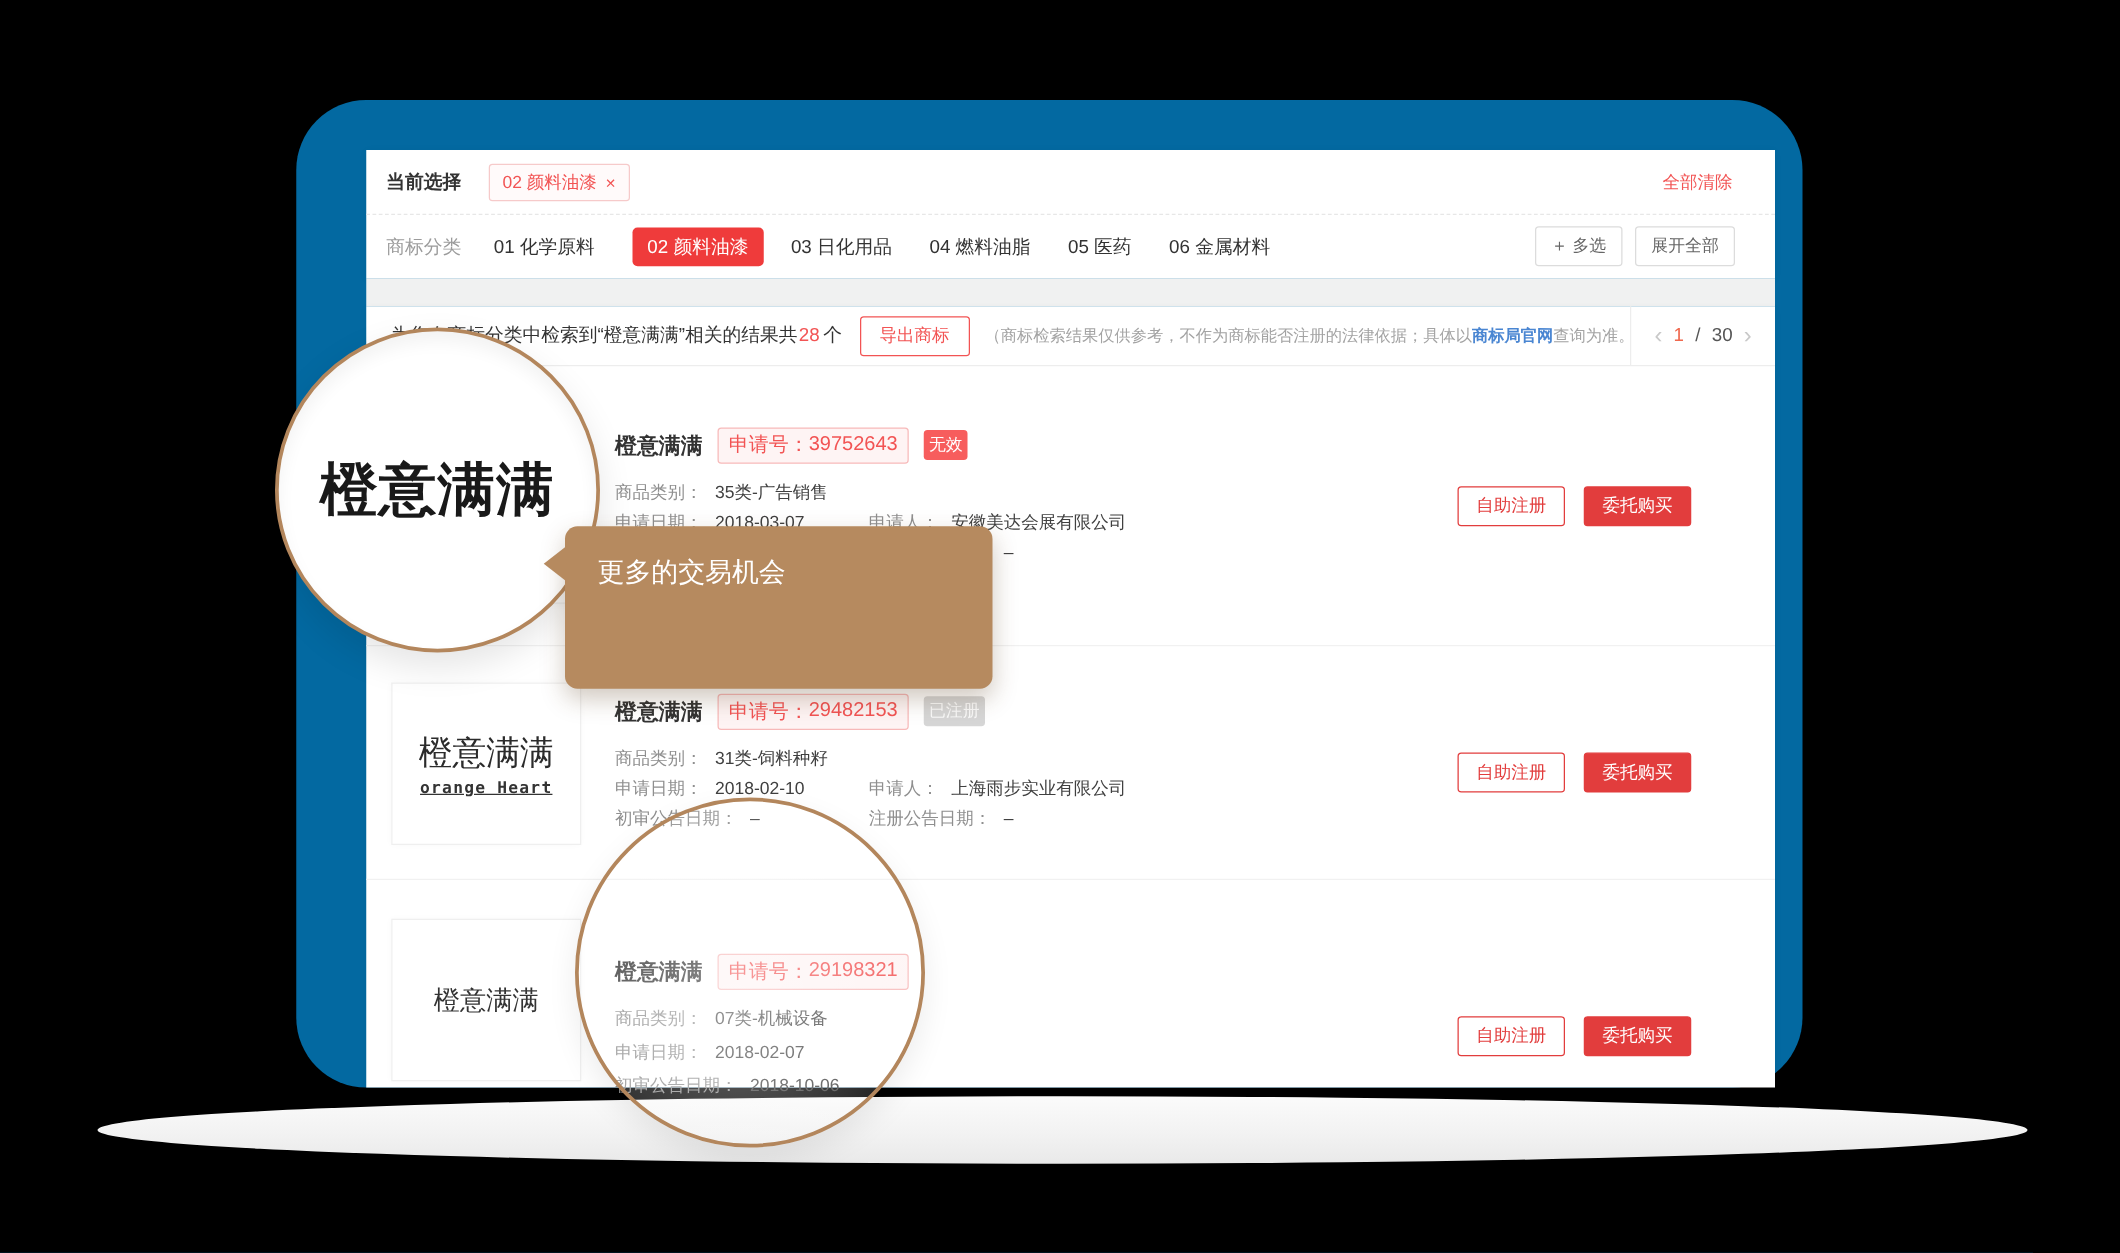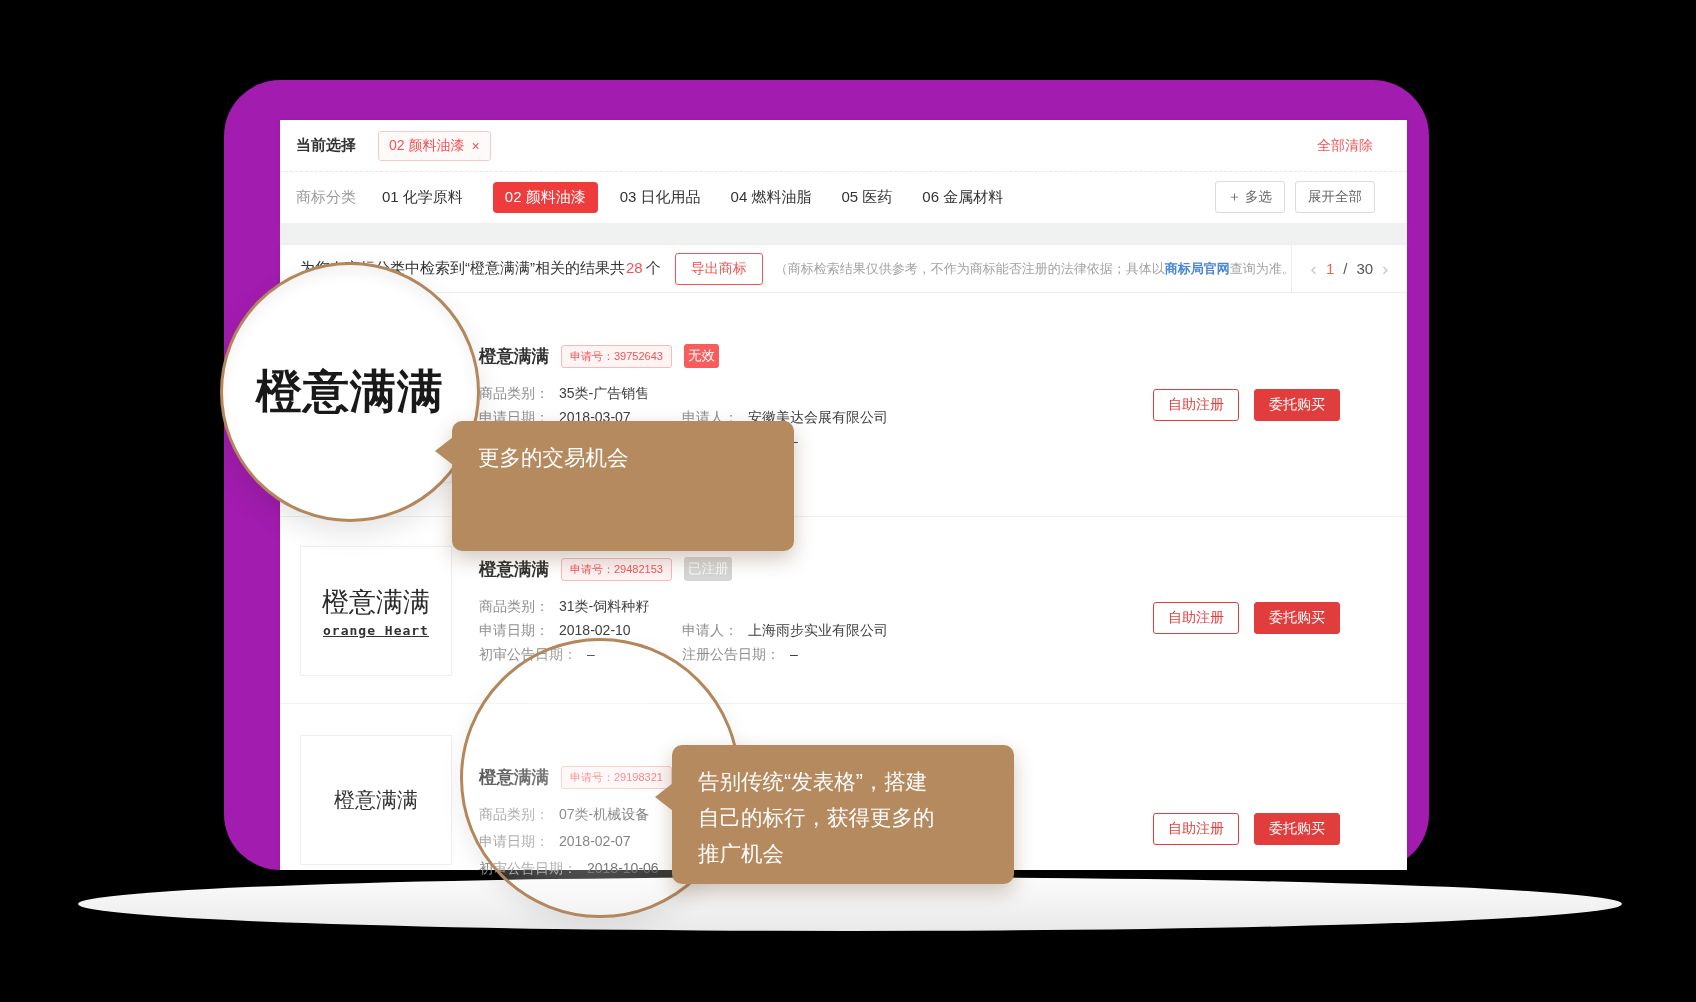--- a/index.html
+++ b/index.html
@@ -5,22 +5,22 @@
   * { margin:0; padding:0; box-sizing:border-box; }
   html,body { background:#000; }
   body { font-family:"Liberation Sans", sans-serif; }
   #canvas { position:relative; width:1696px; height:1002px; background:#000; overflow:hidden; }
 
   
   .pedestal { position:absolute; left:78px; top:877px; width:1544px; height:54px;
     border-radius:50%; background:linear-gradient(180deg,#fbfbfb 0%,#f2f2f2 55%,#e9e9e9 100%); z-index:1; }
 
   
-  .window { position:absolute; left:224px; top:80px; width:1205px; height:790px;
-    background:#a21caf; border-radius:56px; z-index:2; }
+  .window { position:absolute; left:237px; top:80px; width:1205px; height:790px;
+    background:#0369a1; border-radius:56px; z-index:2; }
 
   
   .card1 { position:absolute; left:56px; top:40px; width:1127px; height:103px; background:#fff;
     box-shadow:0 1px 6px rgba(0,0,0,0.05); }
   .frow { display:flex; align-items:center; padding:0 16px; }
   .frow-a { height:52px; border-bottom:1px dashed #e7e7e7; }
   .frow-b { height:50px; }
   .cur-label { font-size:15px; font-weight:700; color:#333; }
   .sel-tag { margin-left:22px; display:inline-flex; align-items:center; padding:5px 10px;
     border:1px solid #f6caca; background:#fffafa; border-radius:3px; font-size:14px; color:#f25454; }
@@ -66,21 +66,21 @@
   .tm-serif { font-family:"DejaVu Serif", serif; font-size:27px; color:#2b2b2b; }
   .tm-cap { font-family:"DejaVu Sans Mono", monospace; font-size:13px; font-weight:700;
     color:#333; letter-spacing:1px; margin-top:3px;text-decoration:underline; }
 
   .details { position:absolute; left:199px; right:260px; }
   .r1 .details { top:50px; } .r2 .details { top:39px; } .r3 .details { top:60px; }
   .titleline { display:flex; align-items:center; height:26px; }
   .tm-name { font-size:17.5px; font-weight:700; color:#333; cursor:pointer; }
   .appno { margin-left:12px; display:inline-flex; align-items:center; padding:3px 8px;
     border:1px solid #f7b9b9; background:#fef4f4; border-radius:3px;
-    font-size:11px; color:#f25454; white-space:nowrap; }
+    font-size:16px; color:#f25454; white-space:nowrap; }
   .badge { margin-left:12px; padding:3px 4px; border-radius:3px; font-size:13.5px; white-space:nowrap; }
   .badge-red { background:#f75d5d; color:#fff; }
   .badge-gray { background:#d6d6d6; color:#fafafa; }
   .dlines { position:relative; margin-top:16px; }
   .dline { position:absolute; white-space:nowrap; font-size:14px; height:24px; }
   .dcol1 { left:0; } .dcol2 { left:203px; }
   .dl0 { top:0; } .dl1 { top:24px; } .dl2 { top:48px; }
   .r3 .dl1 { top:27px; } .r3 .dl2 { top:54px; }
   .dlabel { color:#8f8f8f; margin-right:10px; }
   .dvalue { color:#404040; }
@@ -245,19 +245,13 @@
 
   <div class="magcircle1">
     <span class="magtext">橙意满满</span>
   </div>
   <div class="magcircle2"></div>
 
   <div class="callout callout1">
     <span class="arrow"></span>
     <div class="cline">更多的交易机会</div>
   </div>
-  <div class="callout callout2">
-    <span class="arrow"></span>
-    <div class="cline">告别传统“发表格”，搭建</div>
-    <div class="cline">自己的标行，获得更多的</div>
-    <div class="cline">推广机会</div>
-  </div>
 </div>
 
 </body></html>

